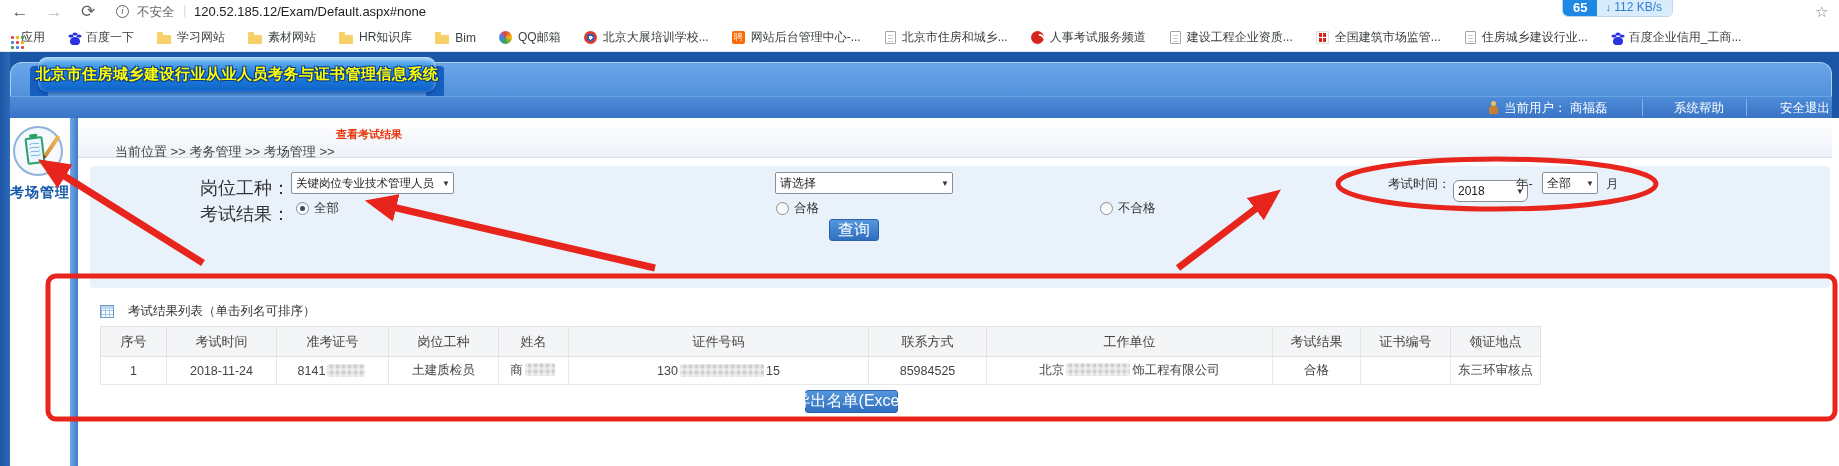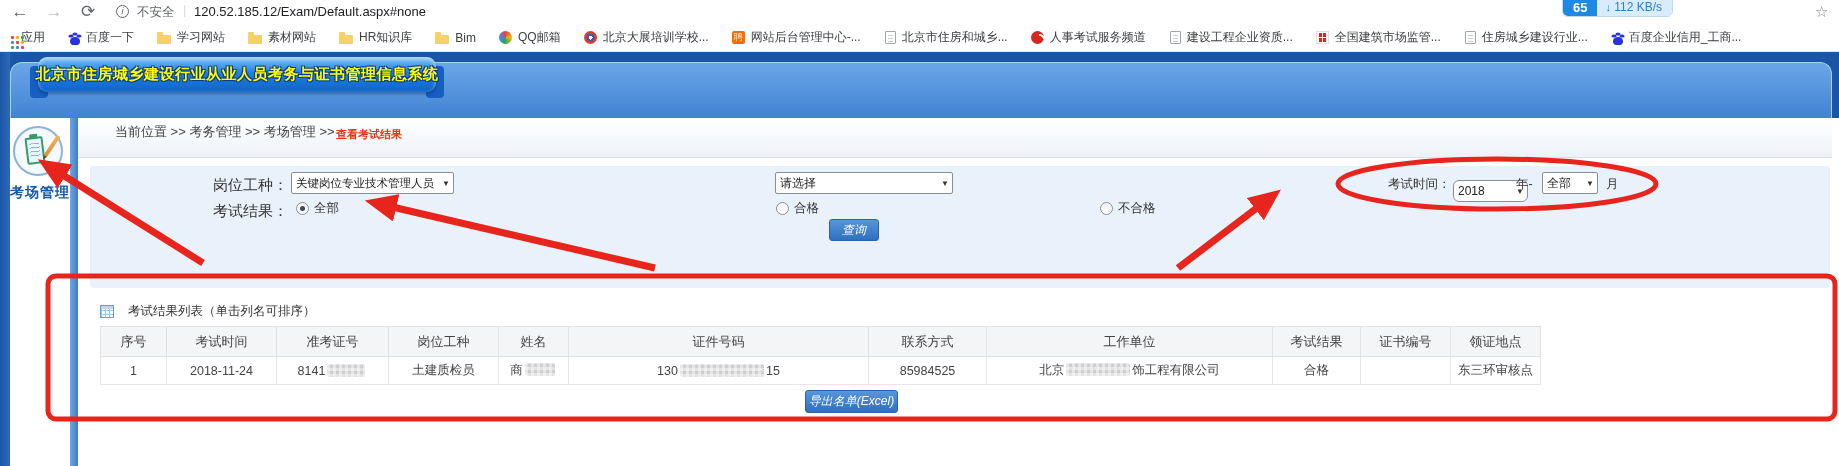--- a/index.html
+++ b/index.html
@@ -67,34 +67,34 @@
   .biz-circle { position:absolute; left:13px; top:126px; width:50px; height:50px; border-radius:50%; border:2px solid #8fb2d8; background:radial-gradient(#ffffff,#eef5fc); cursor:pointer; }
   .clipboard { position:absolute; left:11px; top:9px; width:18px; height:27px; border:2px solid #2f9e68; border-radius:2px; transform:rotate(-7deg); background:#eaf6ff; }
   .clipboard:before { content:""; position:absolute; left:3px; top:-5px; width:8px; height:4px; background:#2f9e68; border-radius:1px; }
   .clipboard:after { content:""; position:absolute; left:2px; right:2px; top:4px; height:15px; background:repeating-linear-gradient(180deg,#7fb9e6 0 1px,transparent 1px 4px); }
   .pencil { position:absolute; right:7px; top:6px; width:4px; height:24px; background:linear-gradient(#f2b656,#d8913a); border-radius:1px; transform:rotate(34deg); }
   .pencil:after { content:""; position:absolute; left:0; bottom:-4px; border-left:2px solid transparent; border-right:2px solid transparent; border-top:4px solid #6b4a1e; }
   .biz-label { position:absolute; left:8px; top:184px; width:64px; text-align:center; font-size:14px; font-weight:bold; color:#1558a8; letter-spacing:1px; }
 
   
   .crumbbar { position:absolute; left:78px; top:118px; width:1754px; height:40px; background:linear-gradient(180deg,#ffffff,#edf2f8); border-bottom:1px solid #d8e0ea; }
-  .crumbtext { position:absolute; left:37px; top:5px; font-size:13px; color:#444; }
+  .crumbtext { position:absolute; left:37px; top:25px; font-size:13px; color:#444; }
   .crumbcur { position:absolute; left:258px; top:9px; font-size:11px; font-weight:bold; color:#e8380d; }
 
   
   .fpanel { position:absolute; left:90px; top:166px; width:1740px; height:122px; background:#e9f2fb; border-radius:4px; }
-  .flabel { position:absolute; width:88px; text-align:right; font-size:15px; color:#333; white-space:nowrap; }
+  .flabel { position:absolute; width:88px; text-align:right; font-size:18px; color:#333; white-space:nowrap; }
   .ftext  { position:absolute; font-size:12.5px; color:#333; white-space:nowrap; }
   .sel { position:absolute; height:22px; background:#fff; border:1px solid #898f98; border-radius:2px; display:flex; align-items:center; padding:0 3px 0 4px; font-size:12px; color:#222; cursor:pointer; }
   .sel .stxt { flex:1; white-space:nowrap; overflow:hidden; }
   .sel .sarr { font-size:8px; color:#333; margin-left:3px; }
   .radio { position:absolute; display:flex; align-items:center; gap:5px; font-size:12.5px; color:#333; cursor:pointer; }
   .rdot { width:13px; height:13px; border-radius:50%; border:1px solid #8a9099; background:linear-gradient(180deg,#f2f2f2,#ffffff); position:relative; }
   .radio.on .rdot:after { content:""; position:absolute; left:3px; top:3px; width:5px; height:5px; border-radius:50%; background:#3a4a5a; }
-  .btn { position:absolute; display:flex; align-items:center; justify-content:center; background:linear-gradient(180deg,#5596dc,#2f6fc0); color:#fff; font-size:12px; border:1px solid #2a62b0; border-radius:3px; cursor:pointer; white-space:nowrap;font-style:italic; }
+  .btn { position:absolute; display:flex; align-items:center; justify-content:center; background:linear-gradient(180deg,#5596dc,#2f6fc0); color:#fff; font-size:16px; border:1px solid #2a62b0; border-radius:3px; cursor:pointer; white-space:nowrap; }
 
   
   .listtitle { position:absolute; left:100px; top:303px; display:flex; align-items:center; gap:14px; font-size:12.5px; color:#333; }
   .gridicon { width:14px; height:13px; border:1px solid #6a9ad0; background:
       linear-gradient(#bcd6ee 0 3px, transparent 3px),
       repeating-linear-gradient(90deg,#9ec4e8 0 1px,transparent 1px 4px),
       repeating-linear-gradient(180deg,#9ec4e8 0 1px,transparent 1px 4px), #fff; }
   table.results { position:absolute; left:100px; top:326px; width:1440px; border-collapse:collapse; table-layout:fixed; font-size:12.5px; color:#444; }
   table.results th { height:30px; background:#f4f5f7; border:1px solid #e2e2e2; font-weight:normal; font-size:13px; color:#444; cursor:pointer; }
   table.results td { height:28px; background:#fff; border:1px solid #e8e8e8; text-align:center; }
@@ -187,20 +187,28 @@
         <span class="bl">百度企业信用_工商...</span>
       </div>
     </div>
 
   <div class="band-bg"></div>
   <div class="band-inner"></div>
   <div class="ribbon-tab" style="left:30px;"></div>
   <div class="ribbon-tab" style="left:426px;"></div>
   <div class="ribbon">
     <span class="ttl">北京市住房城乡建设行业从业人员考务与证书管理信息系统</span>
+  </div>
+  <div class="userbar">
+    <span class="person"></span>
+    <span class="itm" style="left:1494px;"><span>当前用户：</span> <span>商福磊</span></span>
+    <span class="ub-sep" style="left:1632px;"></span>
+    <span class="itm" style="left:1664px;">系统帮助</span>
+    <span class="ub-sep" style="left:1736px;"></span>
+    <span class="itm" style="left:1770px;">安全退出</span>
   </div>
 
   <div class="frame-left"></div>
   <div class="frame-right"></div>
   <div class="sidebar"></div>
   <div class="sidediv"></div>
   <div class="biz-circle">
     <span class="clipboard"></span>
     <span class="pencil"></span>
   </div>

